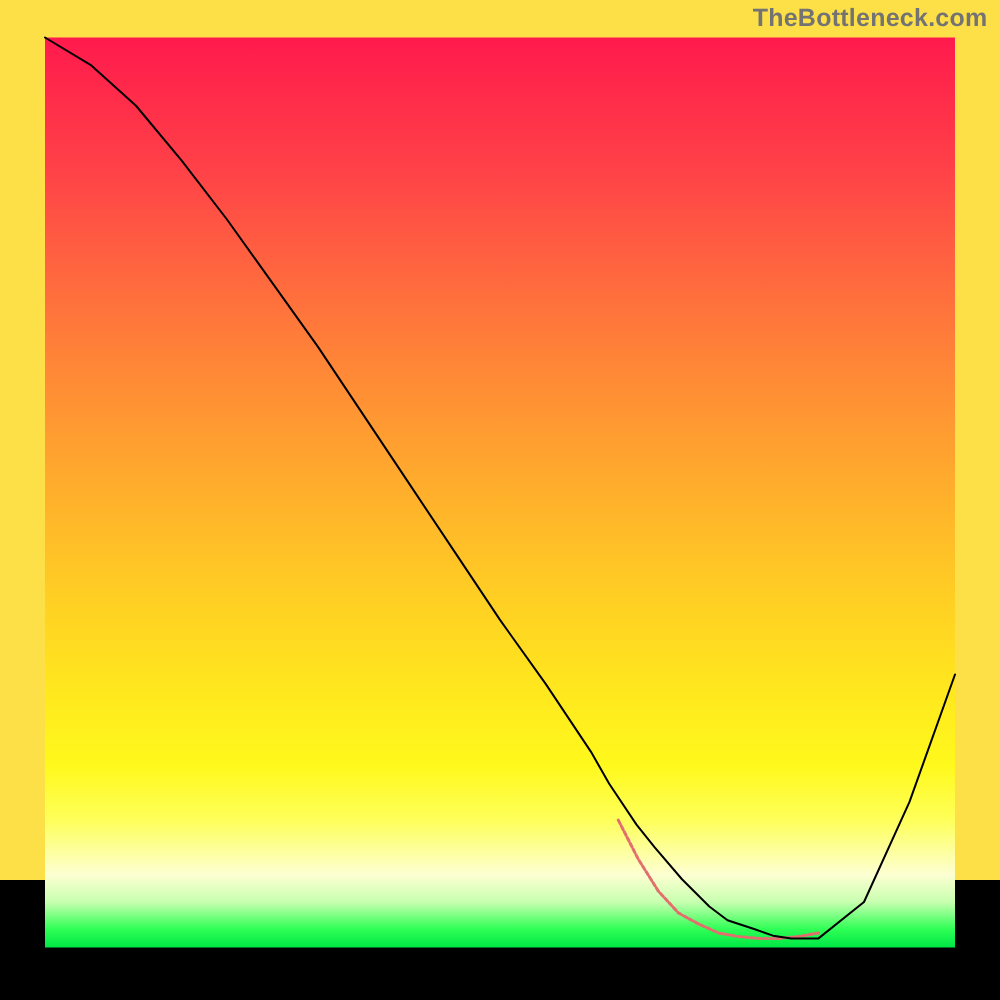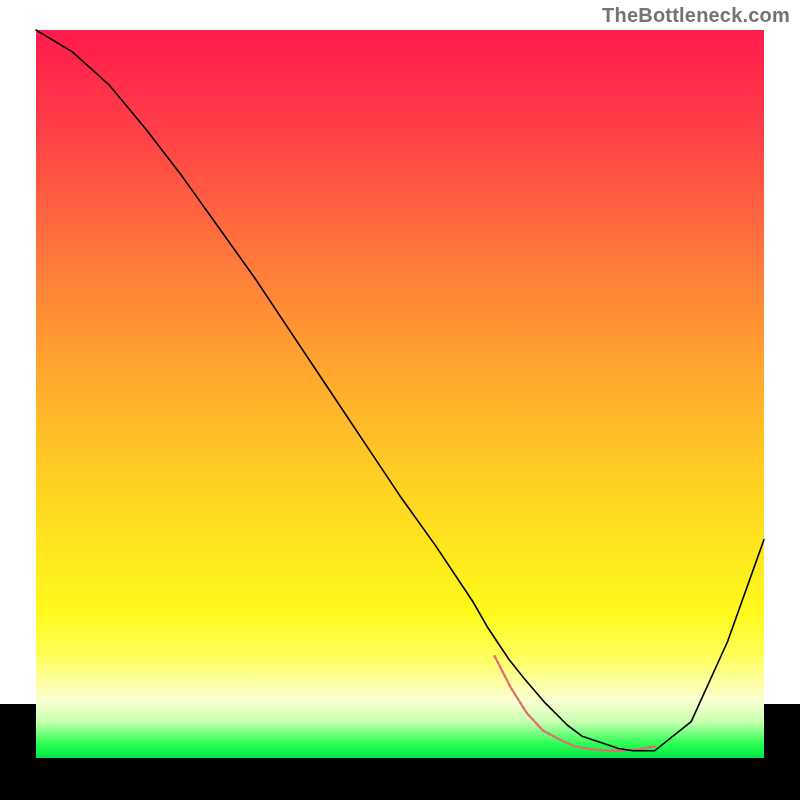--- a/index.html
+++ b/index.html
@@ -8,21 +8,21 @@
     width: 800px;
     height: 800px;
     background: #000;
     overflow: hidden;
     font-family: Arial, Helvetica, sans-serif;
   }
   .canvas {
     position: relative;
     width: 800px;
     height: 704px;
-    background: #ffffff;
+    background: #fde047;
   }
   .watermark {
     position: absolute;
     top: 4px;
     right: 10px;
     color: #737373;
     font-size: 20px;
     font-weight: 600;
     letter-spacing: 0.2px;
     z-index: 5;

